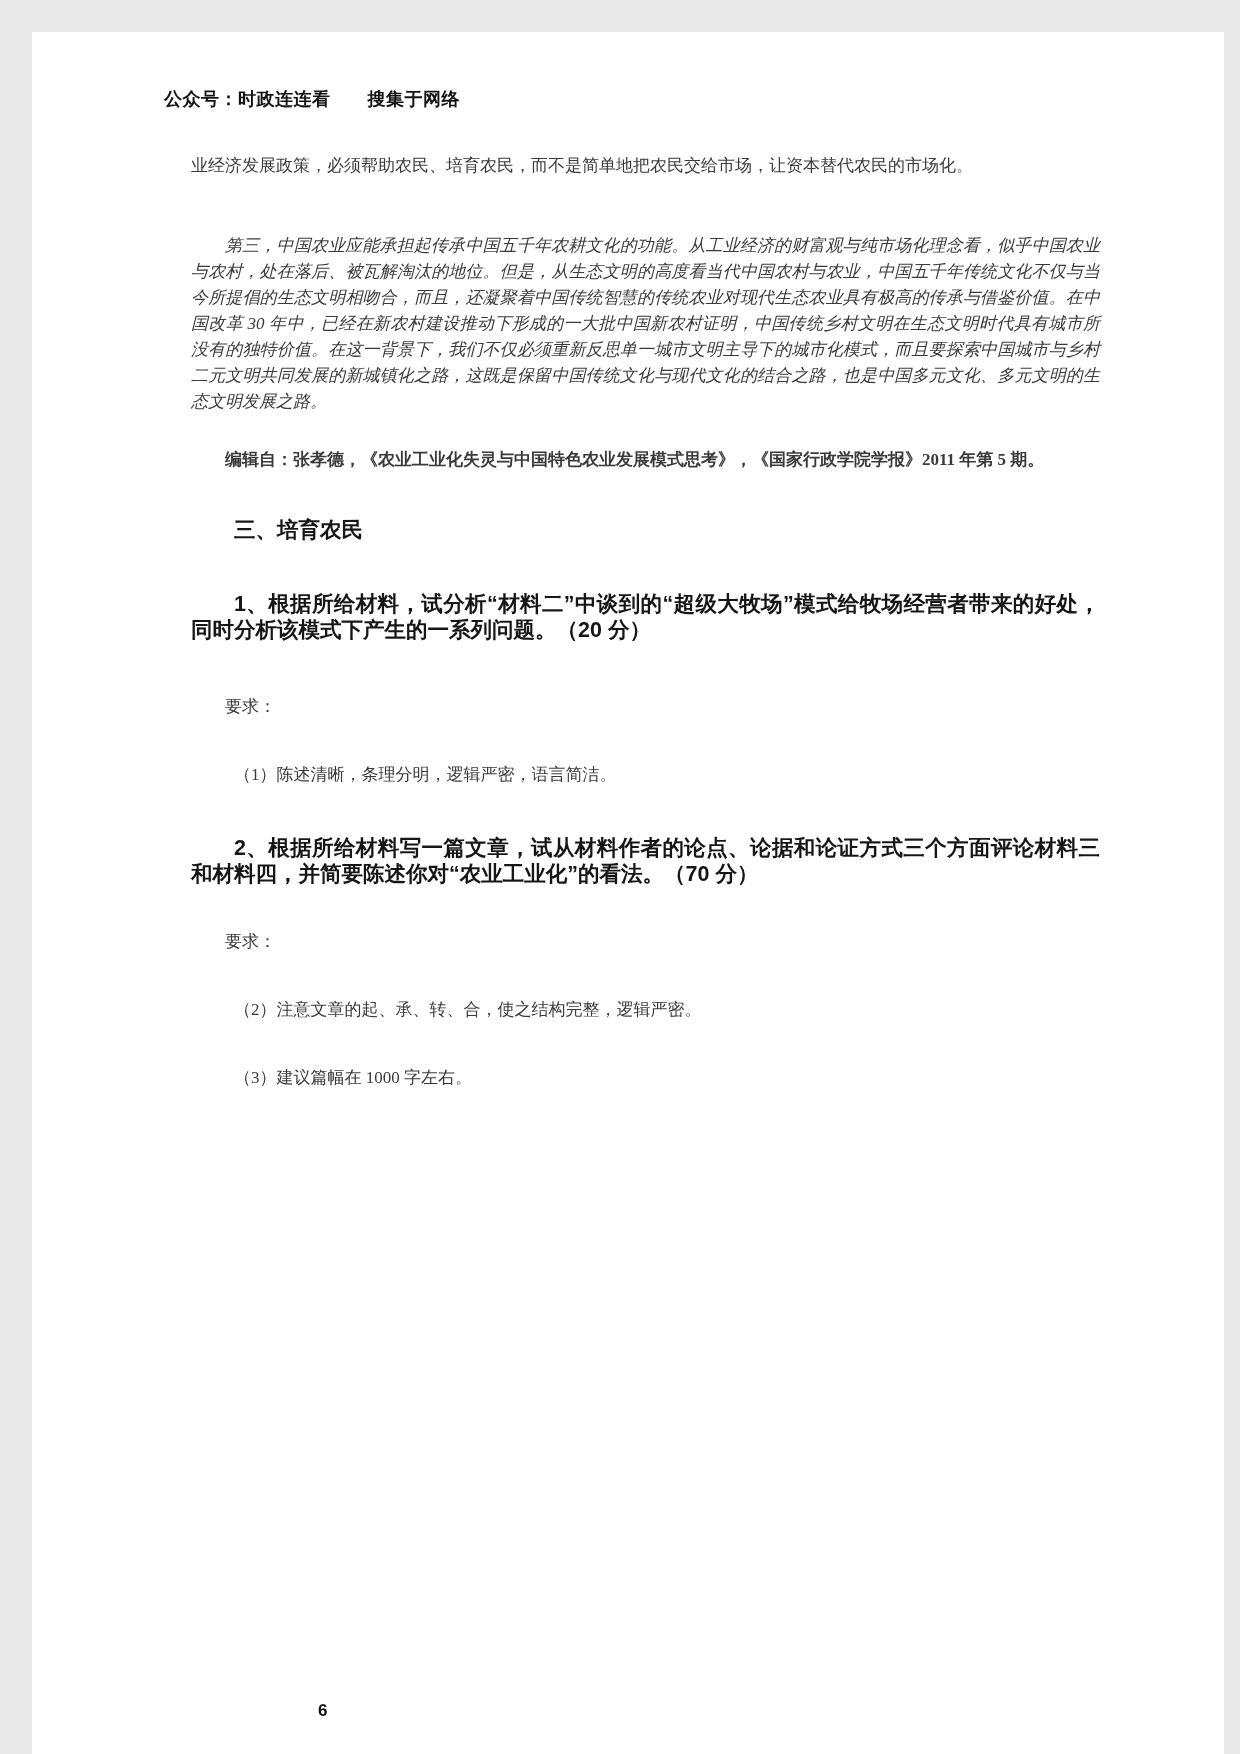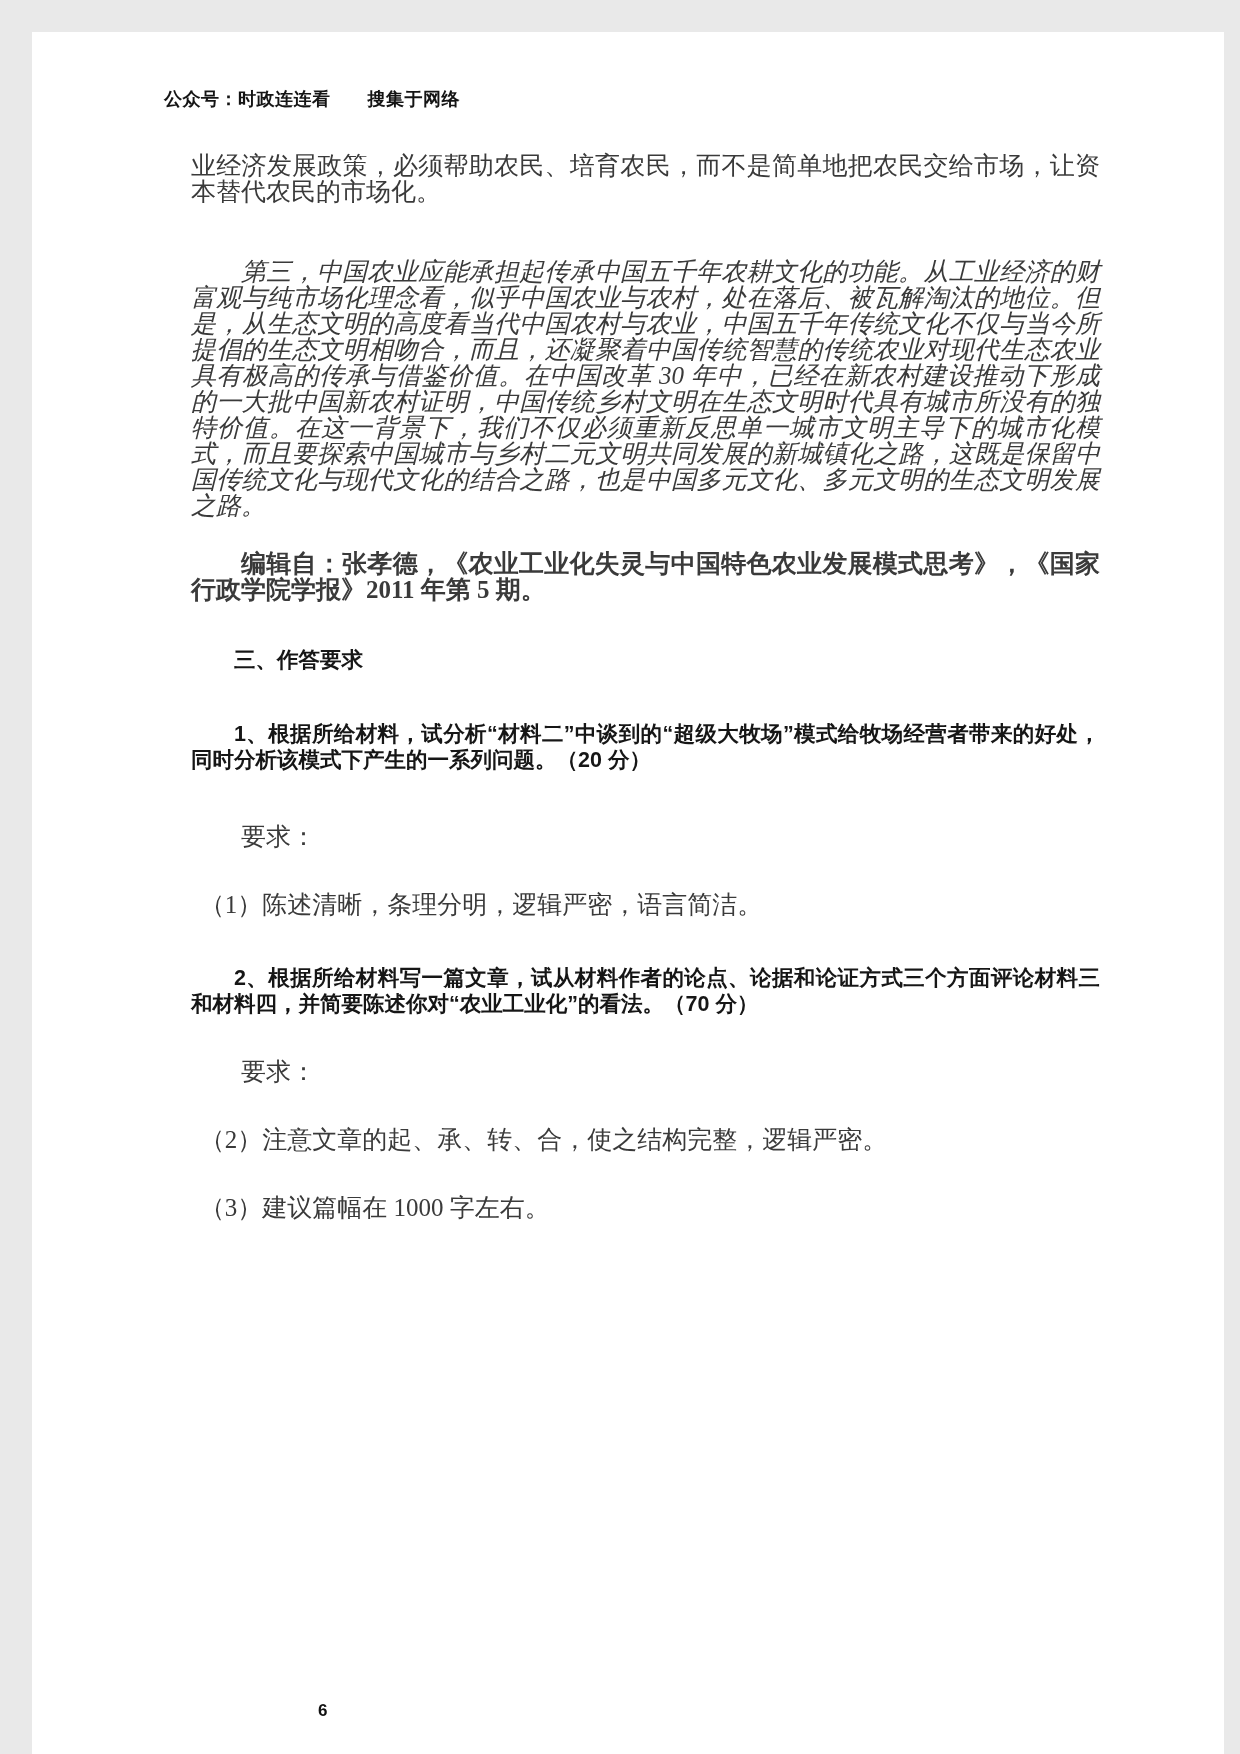--- a/index.html
+++ b/index.html
@@ -26,21 +26,21 @@
     white-space: pre;
   }
   .content {
     position: absolute;
     left: 127px;
     top: 89px;
     width: 973px;
     color: #3a3a3a;
   }
   .body {
-    font-size: 25px;
+    font-size: 17px;
     line-height: 26px;
     text-align: justify;
     color: #3a3a3a;
   }
   .indent { text-indent: 2em; }
   .sp-third  { margin-top: 22px; font-style: italic; }
   .sp-source { margin-top: 0; font-weight: bold; }
   .section {
     margin-top: 12px;
     font-family: "Liberation Sans", "DejaVu Sans", sans-serif;
@@ -60,20 +60,21 @@
     color: #161616;
   }
   .sp-q1 { margin-top: 16px; }
   .sp-q2 { margin-top: 15px; }
   .req-label { text-indent: 2em; }
   .sp-rl1 { margin-top: 19px; }
   .sp-rl2 { margin-top: 10px; }
   .req-item {
     text-indent: 0.35em;
     margin-top: 10px;
+    margin-left: 37px;
   }
   .page-number {
     position: absolute;
     left: 270px;
     top: 1652px;
     font-family: "Liberation Sans", "DejaVu Sans", sans-serif;
     font-weight: bold;
     font-size: 17px;
     line-height: 22px;
     color: #111111;
@@ -87,21 +88,21 @@
   <div class="header-note">公众号：时政连连看　　搜集于网络</div>
 
   <div class="content">
 
     <p class="body">业经济发展政策，必须帮助农民、培育农民，而不是简单地把农民交给市场，让资本替代农民的市场化。</p>
 
     <p class="body indent sp-third">第三，中国农业应能承担起传承中国五千年农耕文化的功能。从工业经济的财富观与纯市场化理念看，似乎中国农业与农村，处在落后、被瓦解淘汰的地位。但是，从生态文明的高度看当代中国农村与农业，中国五千年传统文化不仅与当今所提倡的生态文明相吻合，而且，还凝聚着中国传统智慧的传统农业对现代生态农业具有极高的传承与借鉴价值。在中国改革 30 年中，已经在新农村建设推动下形成的一大批中国新农村证明，中国传统乡村文明在生态文明时代具有城市所没有的独特价值。在这一背景下，我们不仅必须重新反思单一城市文明主导下的城市化模式，而且要探索中国城市与乡村二元文明共同发展的新城镇化之路，这既是保留中国传统文化与现代文化的结合之路，也是中国多元文化、多元文明的生态文明发展之路。</p>
 
     <p class="body indent sp-source">编辑自：张孝德，《农业工业化失灵与中国特色农业发展模式思考》，《国家行政学院学报》2011 年第 5 期。</p>
 
-    <h2 class="section">三、作答要求</h2>
+    <h2 class="section">三、培育农民</h2>
 
     <p class="question sp-q1">1、根据所给材料，试分析“材料二”中谈到的“超级大牧场”模式给牧场经营者带来的好处，同时分析该模式下产生的一系列问题。（20 分）</p>
 
     <p class="body req-label sp-rl1">要求：</p>
 
     <p class="body req-item">（1）陈述清晰，条理分明，逻辑严密，语言简洁。</p>
 
 
     <p class="question sp-q2">2、根据所给材料写一篇文章，试从材料作者的论点、论据和论证方式三个方面评论材料三和材料四，并简要陈述你对“农业工业化”的看法。（70 分）</p>
 

